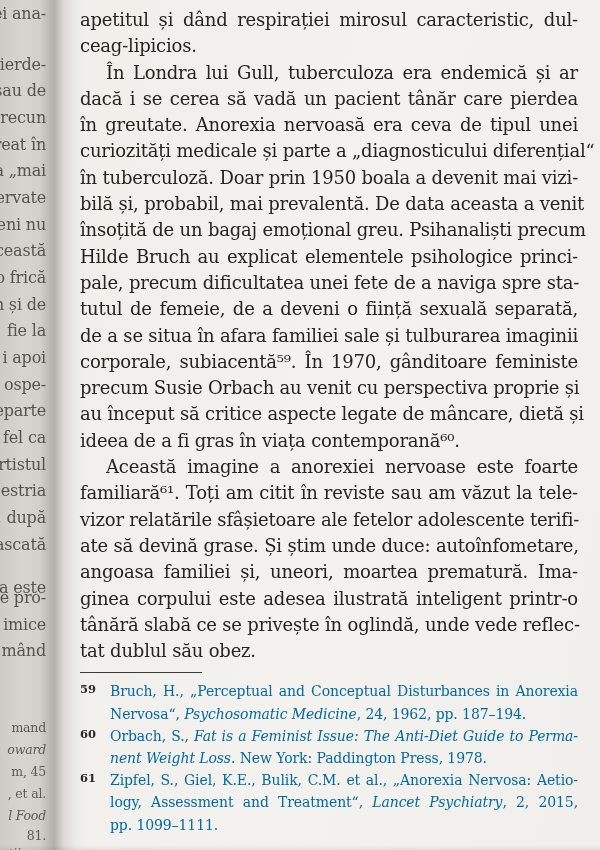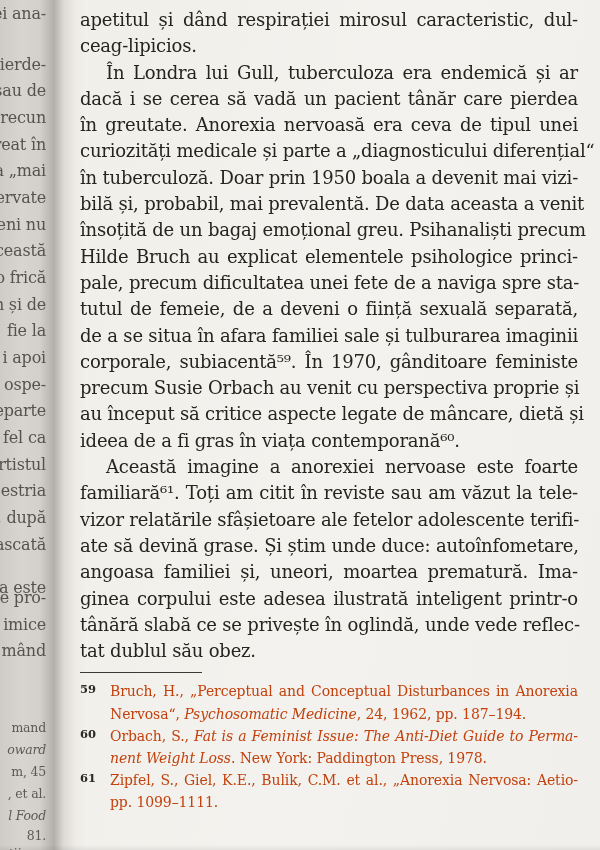--- a/index.html
+++ b/index.html
@@ -41,21 +41,21 @@
   }
   .fn{display:flex;}
   .fn-num{
     width:30px;flex:0 0 30px;font-size:11.5px;font-weight:bold;
     padding-top:2px;color:#2b2924;
   }
   .fn-body{flex:1;min-width:0;}
   .fn-line{
     font-size:14px;line-height:22.2px;height:22.2px;
     text-align:justify;text-align-last:justify;
-    white-space:nowrap;letter-spacing:-0.1px;color:#c2410c;
+    white-space:nowrap;letter-spacing:-0.1px;color:#0369a1;
   }
   .fn-line.lastline{text-align-last:left;}
   .it{font-style:italic;}
   
   .bottom-edge{
     position:absolute;left:0;bottom:0;width:600px;height:5px;
     background:linear-gradient(to bottom,rgba(0,0,0,0),rgba(0,0,0,0.07));
   }
 </style>
 </head>
@@ -143,19 +143,20 @@
         <span class="fn-num">60</span>
         <div class="fn-body">
           <div class="fn-line"><span>Orbach, S., </span><span class="it">Fat is a Feminist Issue: The Anti-Diet Guide to Perma-</span></div>
           <div class="fn-line lastline"><span class="it">nent Weight Loss</span><span>. New York: Paddington Press, 1978.</span></div>
         </div>
       </div>
       <div class="fn">
         <span class="fn-num">61</span>
         <div class="fn-body">
           <div class="fn-line"><span>Zipfel, S., Giel, K.E., Bulik, C.M. et al., „Anorexia Nervosa: Aetio-</span></div>
+          <div class="fn-line"><span>logy, Assessment and Treatment“, </span><span class="it">Lancet Psychiatry</span><span>, 2, 2015,</span></div>
           <div class="fn-line lastline"><span>pp. 1099–1111.</span></div>
         </div>
       </div>
     </div>
 </div>
 
 <div class="bottom-edge"></div>
 
 </body></html>

